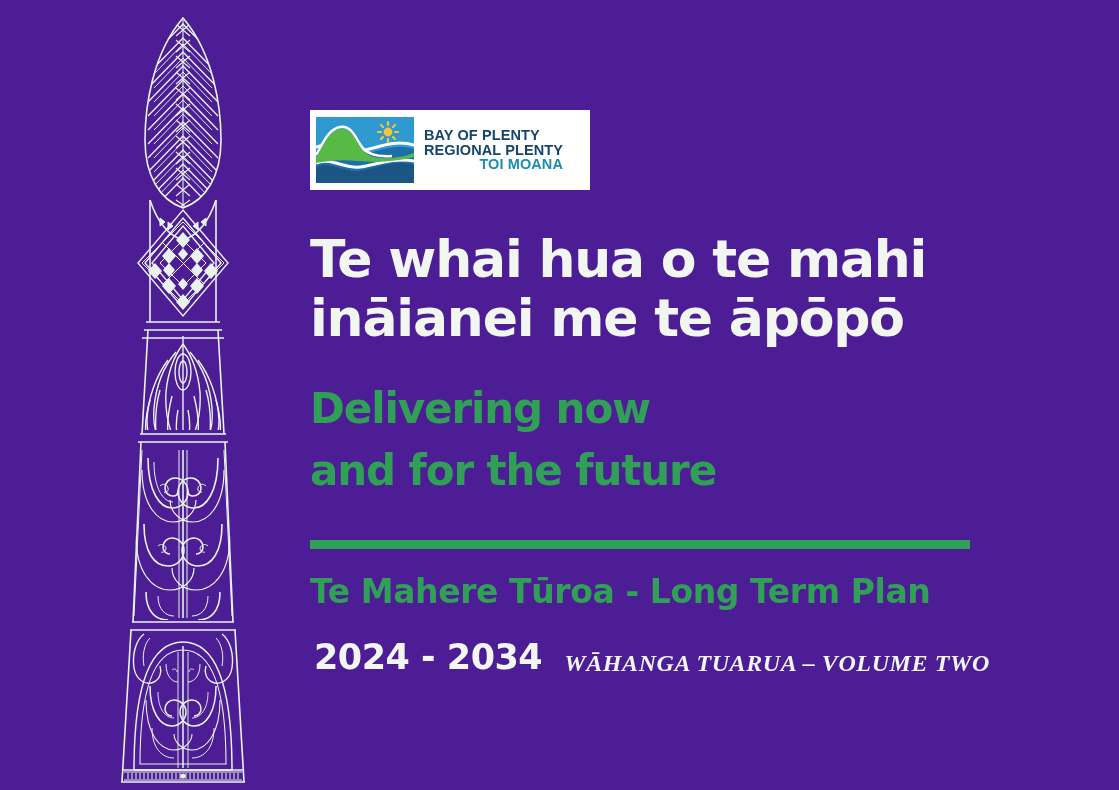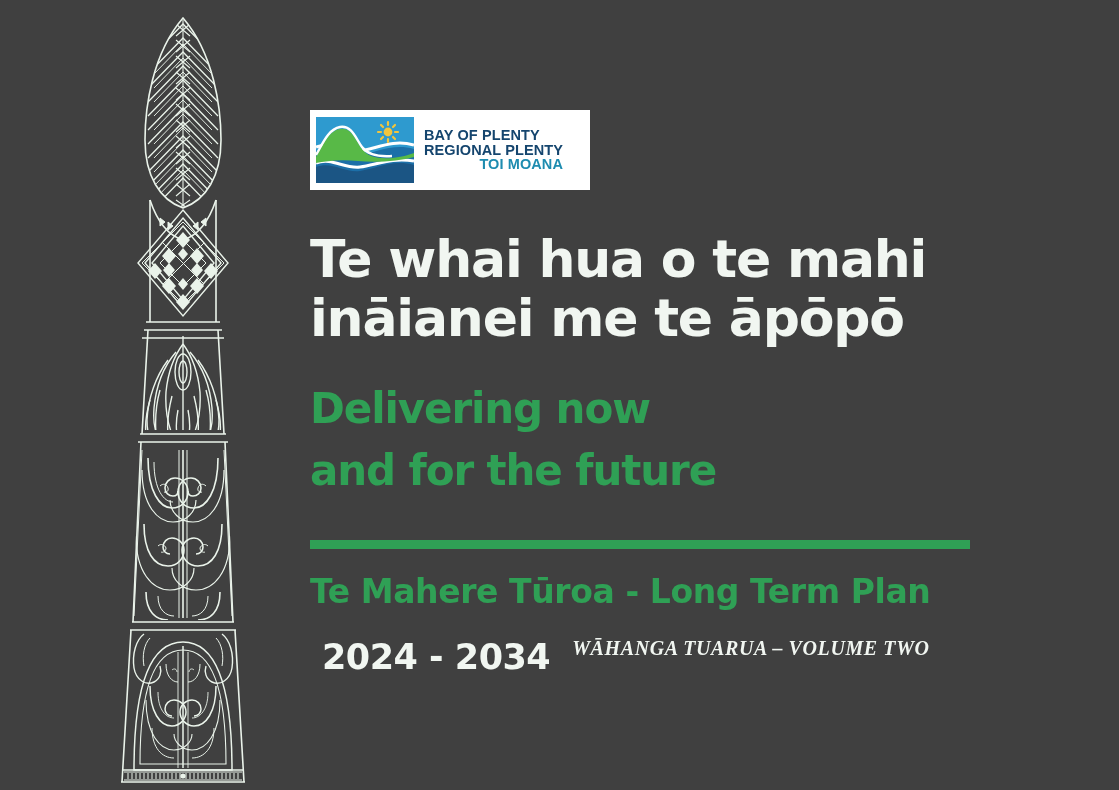--- a/index.html
+++ b/index.html
@@ -2,21 +2,21 @@
 <html><head>
 <meta charset="utf-8">
 <style>
   html,body{margin:0;padding:0;}
   body{
     width:1119px;height:790px;overflow:hidden;
     background:#035C4A;
     font-family:"Liberation Sans",sans-serif;
     position:relative;
   }
-  #cover{position:absolute;inset:0;background:#404040;}
+  #cover{position:absolute;inset:0;background:#4c1d95;}
 
   
   #carving{
     position:absolute;left:88px;top:0;width:190px;height:790px;
   }
   #carving svg{display:block;width:190px;height:790px;}
 
   
   #logo-box{
     position:absolute;left:310px;top:110px;width:280px;height:80px;
@@ -71,33 +71,33 @@
 
   #plan-line{
     position:absolute;left:0;top:572px;width:700px;
     color:#2FA055;
     font-family:"DejaVu Sans",sans-serif;
     font-weight:bold;font-size:33px;letter-spacing:-.4px;
     white-space:nowrap;
   }
 
   #year-row{
-    position:absolute;left:12px;top:637px;width:700px;
-    display:flex;align-items:flex-start;white-space:nowrap;
+    position:absolute;left:4px;top:637px;width:700px;
+    display:flex;align-items:flex-end;white-space:nowrap;
   }
   #years{
     color:#F1F6F1;
     font-family:"DejaVu Sans",sans-serif;
     font-weight:bold;font-size:35px;letter-spacing:-.5px;
   }
   #volume{
     color:#F1F6F1;
     font-family:"Liberation Serif",serif;
     font-style:italic;font-weight:bold;
-    font-size:20px;letter-spacing:.6px;
+    font-size:24px;letter-spacing:.6px;
     margin-left:22px;
   }
 </style>
 </head>
 <body>
 
 <div id="cover">
 
   <div id="carving">
     <svg viewBox="0 0 190 790" xmlns="http://www.w3.org/2000/svg">

